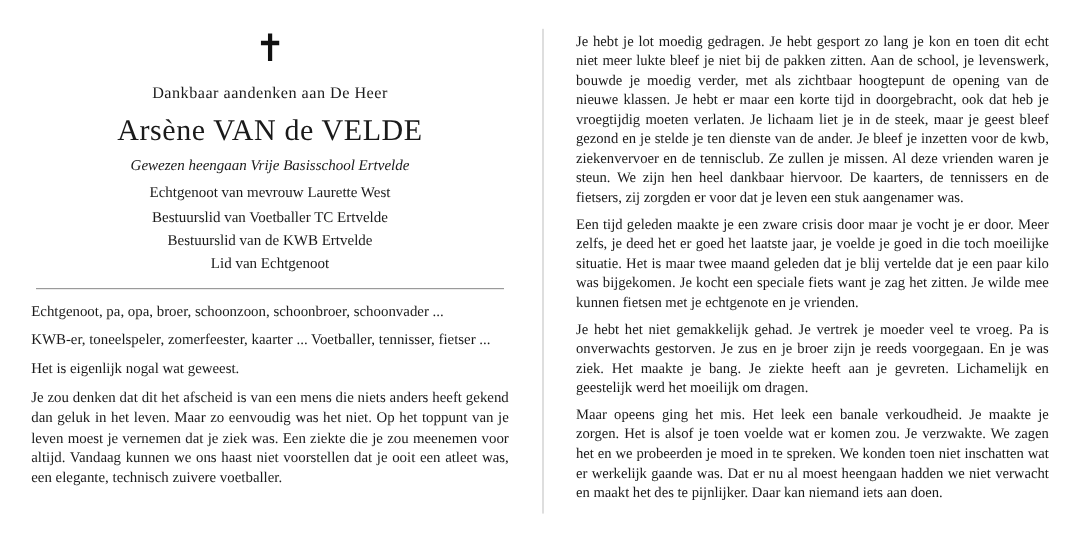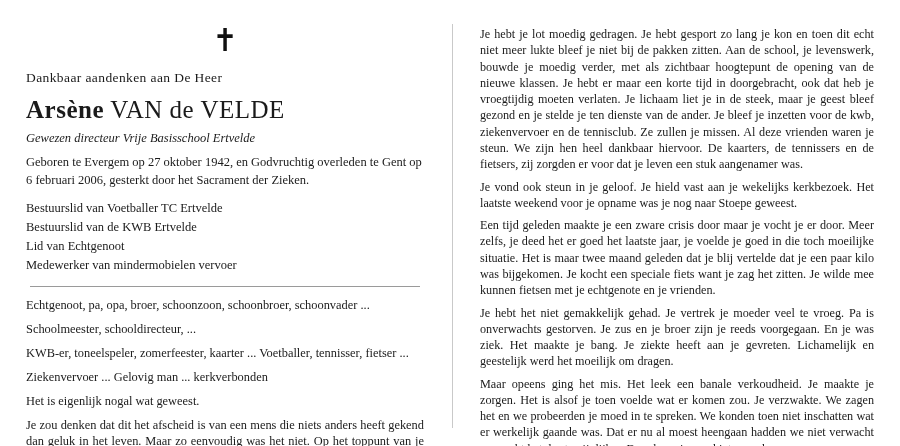--- a/index.html
+++ b/index.html
@@ -48,34 +48,35 @@
     color: #111;
     margin: 2px 0 14px 0;
     font-family: "Liberation Serif", serif;
     font-weight: 400;
   }
   .cross span {
     display: inline-block;
     transform: scaleY(1.05);
   }
   .center {
+    text-align: center;
   }
   .dank {
     font-size: 13.5px;
     letter-spacing: .4px;
     margin-bottom: 10px;
   }
   .name {
     font-size: 25px;
     letter-spacing: .5px;
     margin: 4px 0 7px 0;
     white-space: nowrap;
   }
   .name .first {
-    font-weight: 700;
+    font-weight: 400;
   }
   .role {
     font-style: italic;
     font-size: 12.5px;
     margin-bottom: 7px;
   }
   .spouse {
     font-size: 12.5px;
     margin-bottom: 4px;
   }
@@ -120,49 +121,45 @@
   <div class="col-left">
     <div class="cross"><span>✝</span></div>
 
     <div class="center dank">Dankbaar aandenken aan De Heer</div>
 
     <div class="center name">
       <span class="first">Arsène</span>
       <span>VAN de VELDE</span>
     </div>
 
-    <div class="center role">Gewezen directeur Vrije Basisschool Ertvelde</div>
+    <div class="center role">Gewezen heengaan Vrije Basisschool Ertvelde</div>
 
+    <div class="center spouse">Echtgenoot van mevrouw Laurette West</div>
 
-    <div class="center bornline">Geboren te Evergem op 27 oktober 1942, en Godvruchtig overleden te Gent op 6 februari 2006, gesterkt door het Sacrament der Zieken.</div>
 
     <div class="center mem">
       <div>Bestuurslid van Voetballer TC Ertvelde</div>
       <div>Bestuurslid van de KWB Ertvelde</div>
       <div>Lid van Echtgenoot</div>
-      <div>Medewerker van mindermobielen vervoer</div>
     </div>
 
     <hr class="hrule">
 
     <div class="body-text">
       <p>Echtgenoot, pa, opa, broer, schoonzoon, schoonbroer, schoonvader ...</p>
-      <p>Schoolmeester, schooldirecteur, ...</p>
       <p>KWB-er, toneelspeler, zomerfeester, kaarter ... Voetballer, tennisser, fietser ...</p>
-      <p>Ziekenvervoer ... Gelovig man ... kerkverbonden</p>
       <p>Het is eigenlijk nogal wat geweest.</p>
       <p>Je zou denken dat dit het afscheid is van een mens die niets anders heeft gekend dan geluk in het leven. Maar zo eenvoudig was het niet. Op het toppunt van je leven moest je vernemen dat je ziek was. Een ziekte die je zou meenemen voor altijd. Vandaag kunnen we ons haast niet voorstellen dat je ooit een atleet was, een elegante, technisch zuivere voetballer.</p>
 
     </div>
   </div>
 
   <div class="col-right">
     <div class="body-text">
       <p>Je hebt je lot moedig gedragen. Je hebt gesport zo lang je kon en toen dit echt niet meer lukte bleef je niet bij de pakken zitten. Aan de school, je levenswerk, bouwde je moedig verder, met als zichtbaar hoogtepunt de opening van de nieuwe klassen. Je hebt er maar een korte tijd in doorgebracht, ook dat heb je vroegtijdig moeten verlaten. Je lichaam liet je in de steek, maar je geest bleef gezond en je stelde je ten dienste van de ander. Je bleef je inzetten voor de kwb, ziekenvervoer en de tennisclub. Ze zullen je missen. Al deze vrienden waren je steun. We zijn hen heel dankbaar hiervoor. De kaarters, de tennissers en de fietsers, zij zorgden er voor dat je leven een stuk aangenamer was.</p>
-      <p>Je vond ook steun in je geloof. Je hield vast aan je wekelijks kerkbezoek. Het laatste weekend voor je opname was je nog naar Stoepe geweest.</p>
       <p>Een tijd geleden maakte je een zware crisis door maar je vocht je er door. Meer zelfs, je deed het er goed het laatste jaar, je voelde je goed in die toch moeilijke situatie. Het is maar twee maand geleden dat je blij vertelde dat je een paar kilo was bijgekomen. Je kocht een speciale fiets want je zag het zitten. Je wilde mee kunnen fietsen met je echtgenote en je vrienden.</p>
       <p>Je hebt het niet gemakkelijk gehad. Je vertrek je moeder veel te vroeg. Pa is onverwachts gestorven. Je zus en je broer zijn je reeds voorgegaan. En je was ziek. Het maakte je bang. Je ziekte heeft aan je gevreten. Lichamelijk en geestelijk werd het moeilijk om dragen.</p>
       <p>Maar opeens ging het mis. Het leek een banale verkoudheid. Je maakte je zorgen. Het is alsof je toen voelde wat er komen zou. Je verzwakte. We zagen het en we probeerden je moed in te spreken. We konden toen niet inschatten wat er werkelijk gaande was. Dat er nu al moest heengaan hadden we niet verwacht en maakt het des te pijnlijker. Daar kan niemand iets aan doen.</p>
 
     </div>
   </div>
 
 </div>
 
 </body></html>

